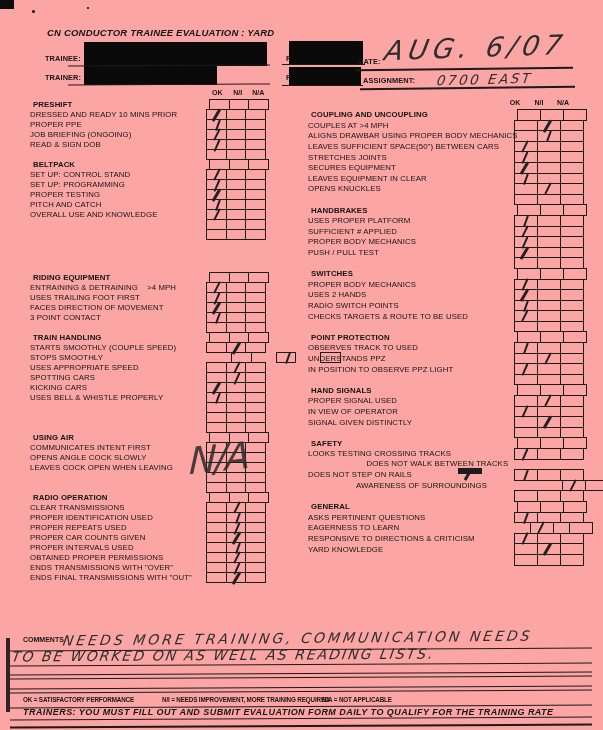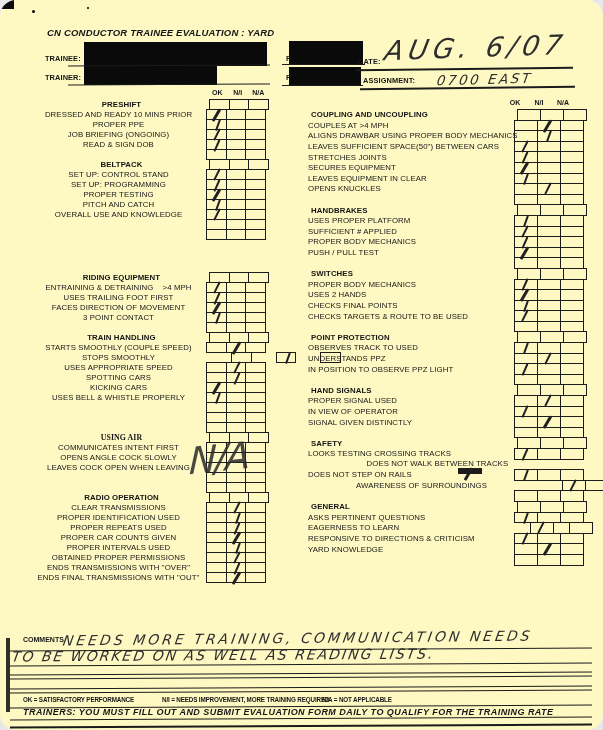--- a/index.html
+++ b/index.html
@@ -1,20 +1,19 @@
 <!DOCTYPE html>
 <html><head>
 <meta charset="utf-8">
 <style>
   html,body{margin:0;padding:0;background:#e8e8e8;}
   .page{
-    position:relative;width:603px;height:730px;background:#fef9c3;
+    position:relative;width:603px;height:730px;background:#fca5a5;
     font-family:"Liberation Sans",sans-serif;color:#161616;overflow:hidden;
     margin:0 auto;
-    border-radius:16px;
   }
   .abs{position:absolute;}
   
   .title{font-size:9.5px;font-weight:700;font-style:italic;letter-spacing:.2px;white-space:pre;}
   .fld{font-size:7.4px;font-weight:700;letter-spacing:.1px;}
   .redact{background:#0a0a0a;}
   .hline{background:#1b1b1b;height:1.3px;}
   .hw{font-family:"DejaVu Sans",sans-serif;font-style:italic;color:#2e2e2e;white-space:pre;}
   .hw-date{font-size:27px;letter-spacing:5px;transform:rotate(-2deg) skewX(-13deg);}
   .hw-assign{font-size:13.5px;letter-spacing:2.5px;transform:rotate(-1.5deg) skewX(-10deg);}
@@ -88,21 +87,21 @@
     <span style="width:20.5px;">OK</span>
     <span style="width:20.5px;">N/I</span>
     <span style="width:20.5px;">N/A</span>
   </div>
   <div class="abs grid-head" style="left:503px;top:99px;">
     <span style="width:24px;">OK</span>
     <span style="width:24px;">N/I</span>
     <span style="width:24px;">N/A</span>
   </div>
 
-  <div id="left-rows" class="col-rows" style="left:30px;top:100px;text-align:center;">
+  <div id="left-rows" class="col-rows" style="left:30px;top:100px;">
       <div class="eval-row heading" style="height: 11px;">
         <span class="row-label">PRESHIFT</span>
         <span class="cell"></span>
         <span class="cell"></span>
         <span class="cell"></span>
       </div>
       <div class="eval-row" style="height: 11px;">
         <span class="row-label">DRESSED AND READY 10 MINS PRIOR</span>
         <span class="cell">
           <i class="check v1"></i>
@@ -307,21 +306,21 @@
         <span class="cell"></span>
         <span class="cell"></span>
         <span class="cell"></span>
       </div>
       <div class="eval-row" style="height: 11px;">
         <span class="row-label"></span>
         <span class="cell"></span>
         <span class="cell"></span>
         <span class="cell"></span>
       </div>
-      <div class="eval-row heading" style="height: 11px; font-family: Liberation Serif, serif;">
+      <div class="eval-row heading" style="height: 11px;">
         <span class="row-label">USING AIR</span>
         <span class="cell"></span>
         <span class="cell"></span>
         <span class="cell"></span>
       </div>
       <div class="eval-row" style="height: 11px;">
         <span class="row-label">COMMUNICATES INTENT FIRST</span>
         <span class="cell"></span>
         <span class="cell"></span>
         <span class="cell"></span>
@@ -550,21 +549,21 @@
       </div>
       <div class="eval-row" style="height: 11.6px;">
         <span class="row-label">USES 2 HANDS</span>
         <span class="cell">
           <i class="check v1"></i>
         </span>
         <span class="cell"></span>
         <span class="cell"></span>
       </div>
       <div class="eval-row" style="height: 11.6px;">
-        <span class="row-label">CHECKS FINAL POINTS</span>
+        <span class="row-label">RADIO SWITCH POINTS</span>
         <span class="cell">
           <i class="check v2"></i>
         </span>
         <span class="cell"></span>
         <span class="cell"></span>
       </div>
       <div class="eval-row" style="height: 11.6px;">
         <span class="row-label">CHECKS TARGETS &amp; ROUTE TO BE USED</span>
         <span class="cell">
           <i class="check v3"></i>

